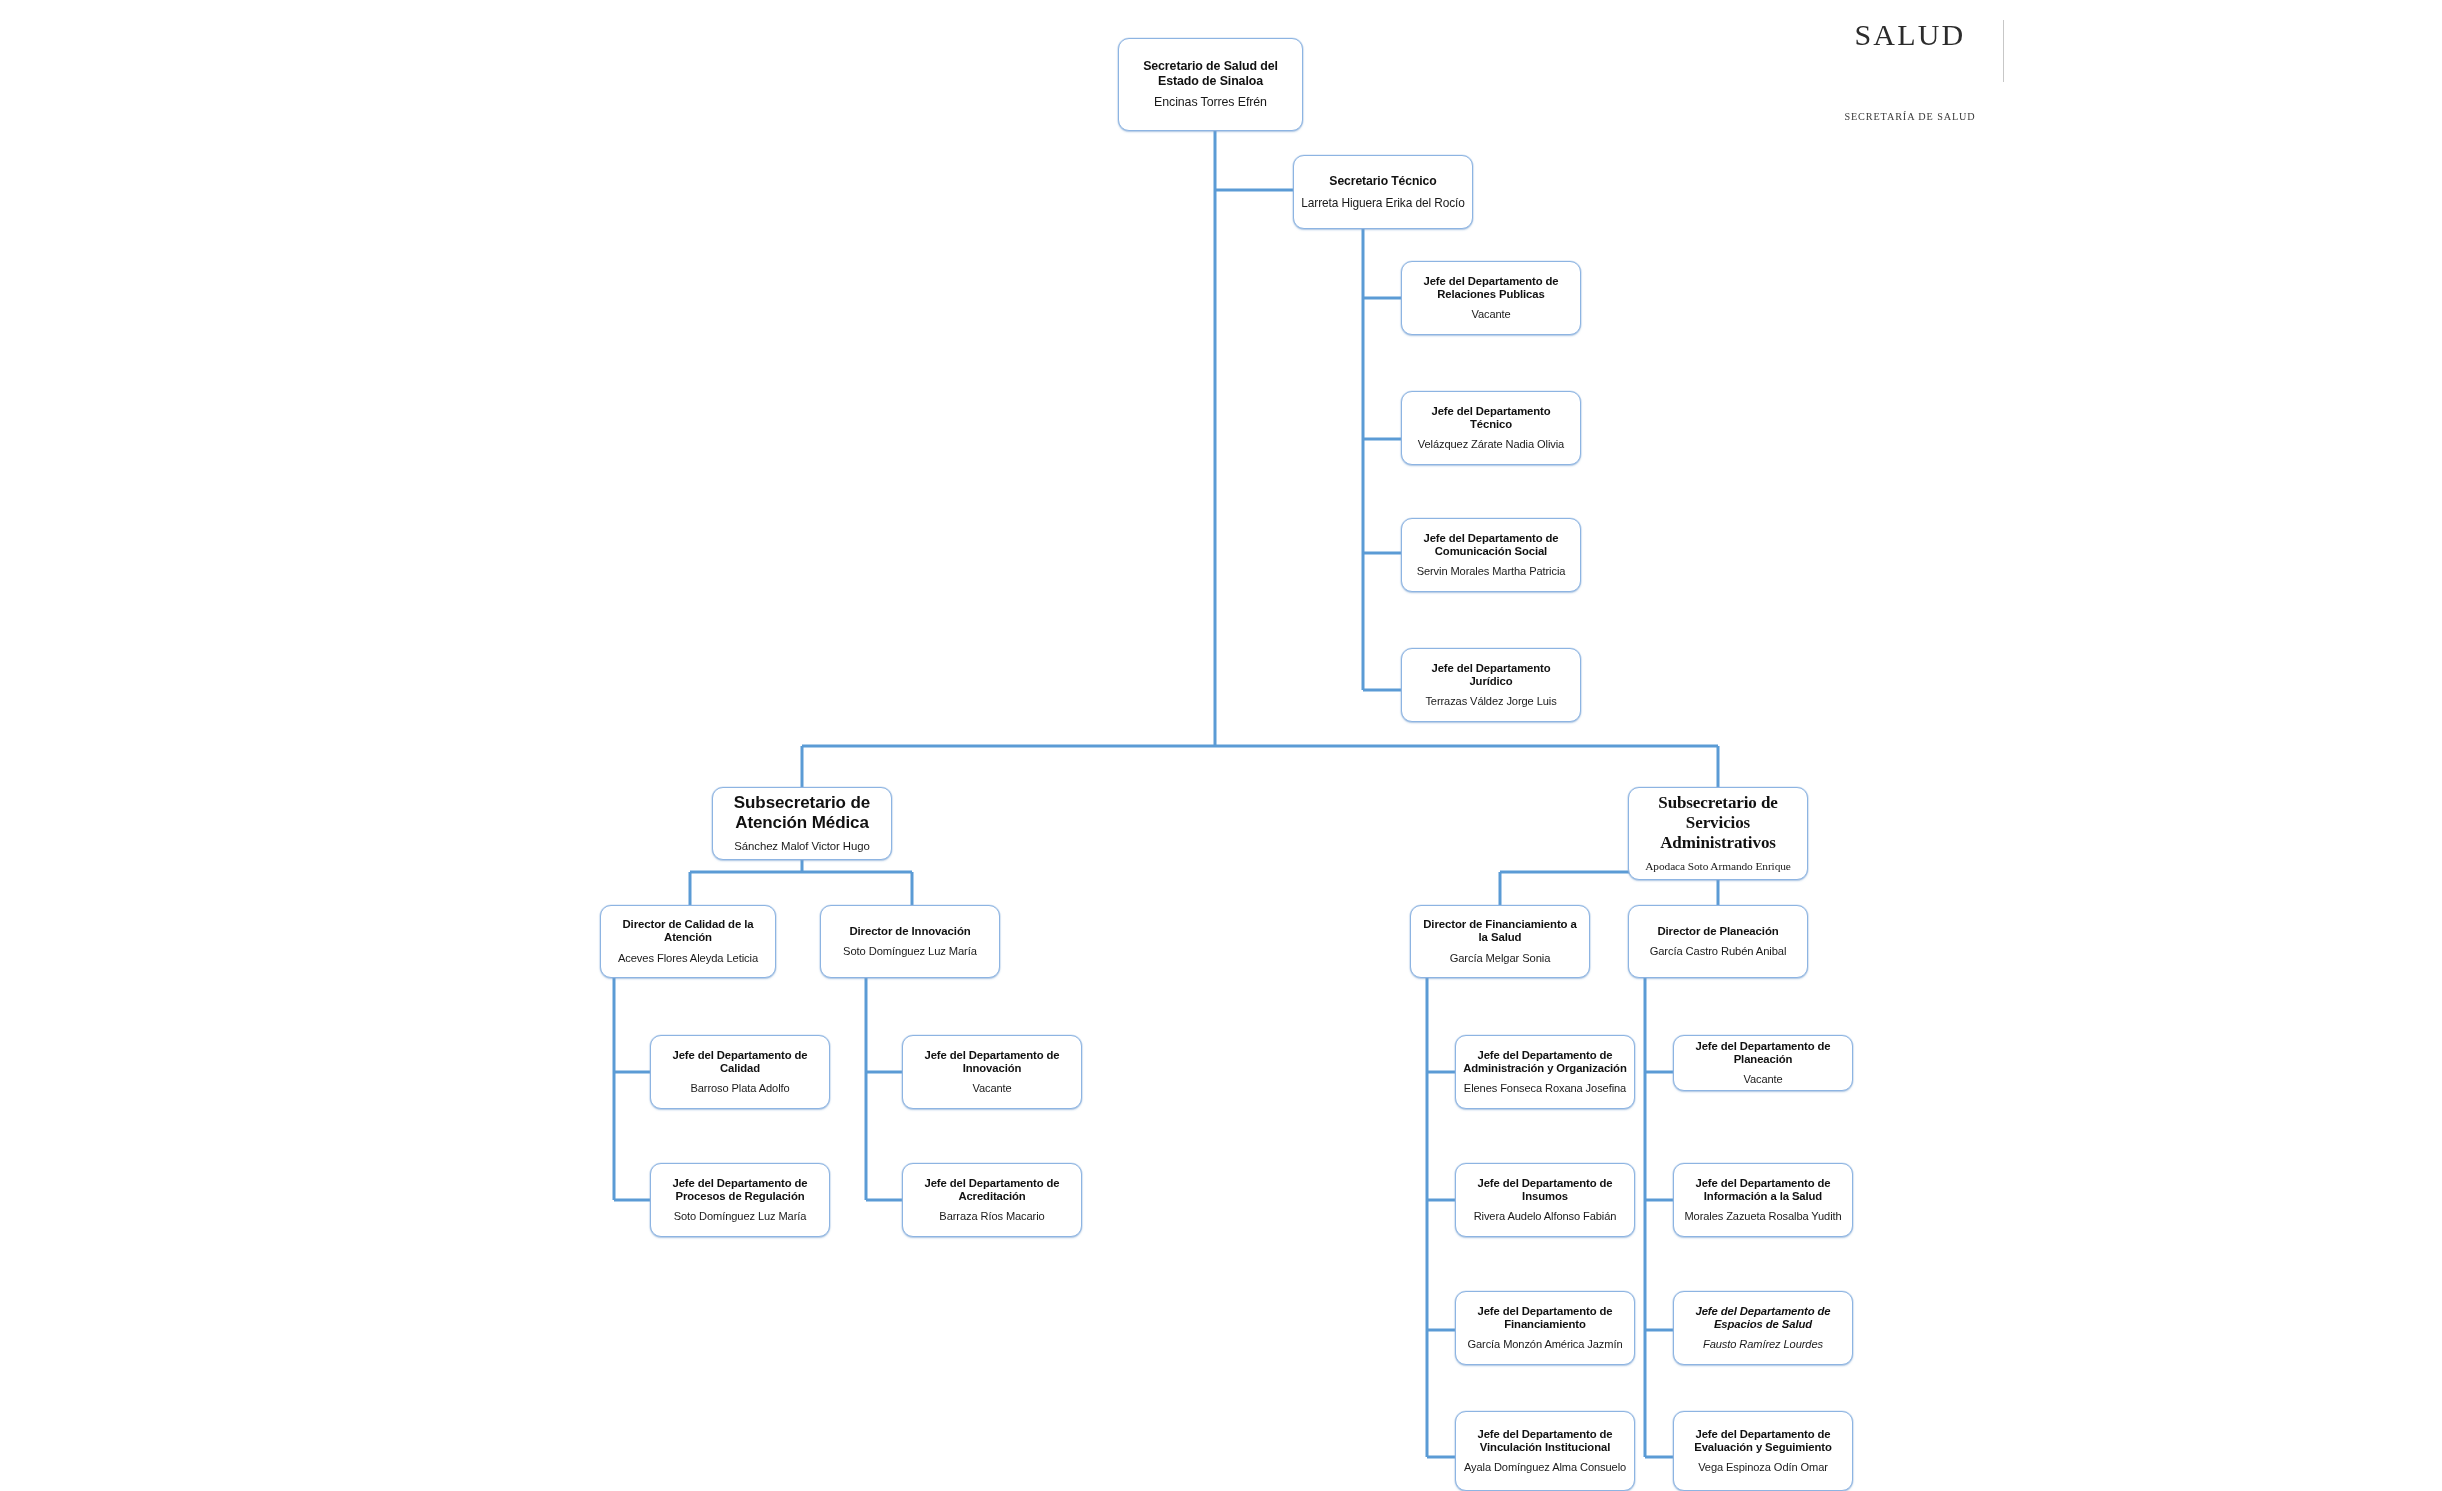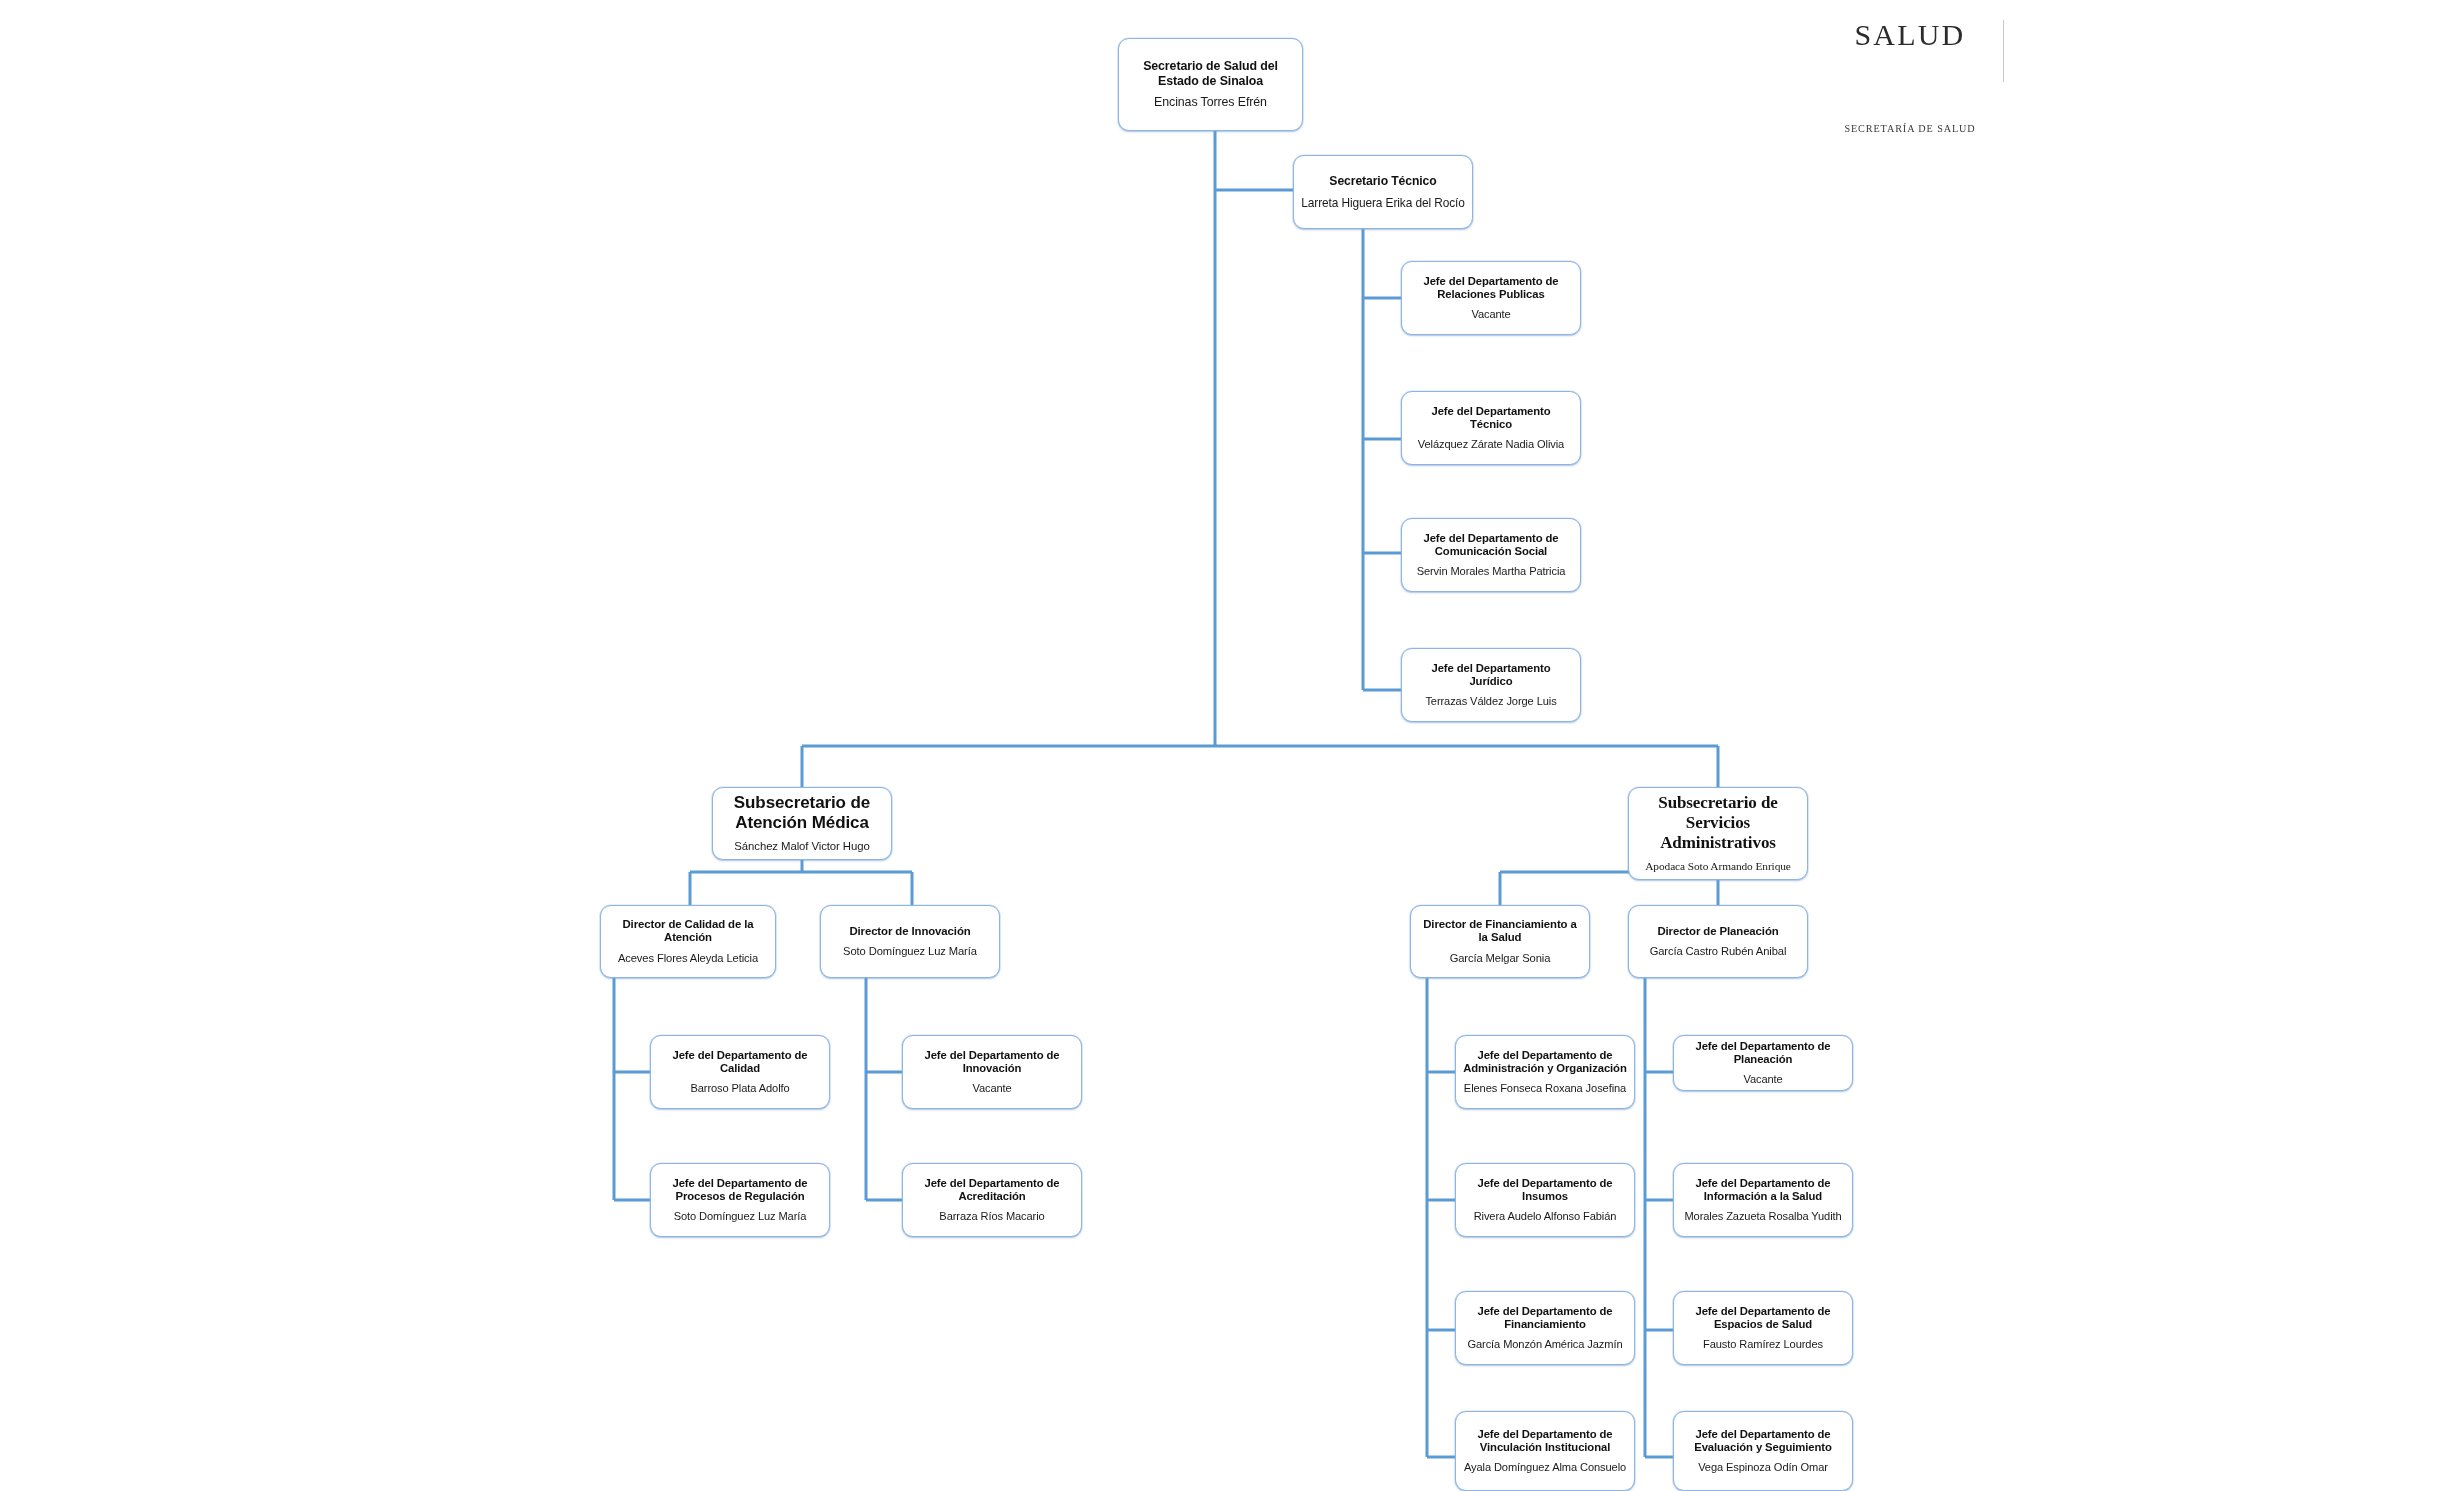--- a/index.html
+++ b/index.html
@@ -97,21 +97,21 @@
   }
   #logo .tricolor i { display: block; height: 100%; }
   #logo .tri-g { width: 46%; }
   #logo .tri-w { width: 8%; }
   #logo .tri-r { width: 46%; }
   #logo .logo-sub {
     font-family: "Liberation Serif", serif;
     font-size: 10.2px;
     letter-spacing: 0.9px;
     color: #3a3a3a;
-    margin-top: 12px;
+    margin-top: 0;
   }
   #logo .logo-rule {
     position: absolute;
     right: -18px; top: 4px;
     width: 1px; height: 62px;
     background: #c7c7c7;
   }
 </style>
 </head>
 <body>
@@ -282,21 +282,21 @@
   <div class="node lvl-dep" style="left:1673px; top:1035px; width:180px; height:56px;">
     <div class="title">Jefe del Departamento de Planeación</div>
     <div class="person">Vacante</div>
   </div>
 
   <div class="node lvl-dep" style="left:1673px; top:1163px; width:180px; height:74px;">
     <div class="title">Jefe del Departamento de Información a la Salud</div>
     <div class="person">Morales Zazueta Rosalba Yudith</div>
   </div>
 
-  <div class="node lvl-dep" style="left:1673px; top:1291px; width:180px; height:74px;">
+  <div class="node lvl-dep" style="left:1673px; top:1291px; width:180px; height:74px;font-style:italic;">
     <div class="title">Jefe del Departamento de Espacios de Salud</div>
     <div class="person">Fausto Ramírez Lourdes</div>
   </div>
 
   <div class="node lvl-dep" style="left:1673px; top:1411px; width:180px; height:80px;">
     <div class="title">Jefe del Departamento de Evaluación y Seguimiento</div>
     <div class="person">Vega Espinoza Odín Omar</div>
   </div>
 
 </div>

